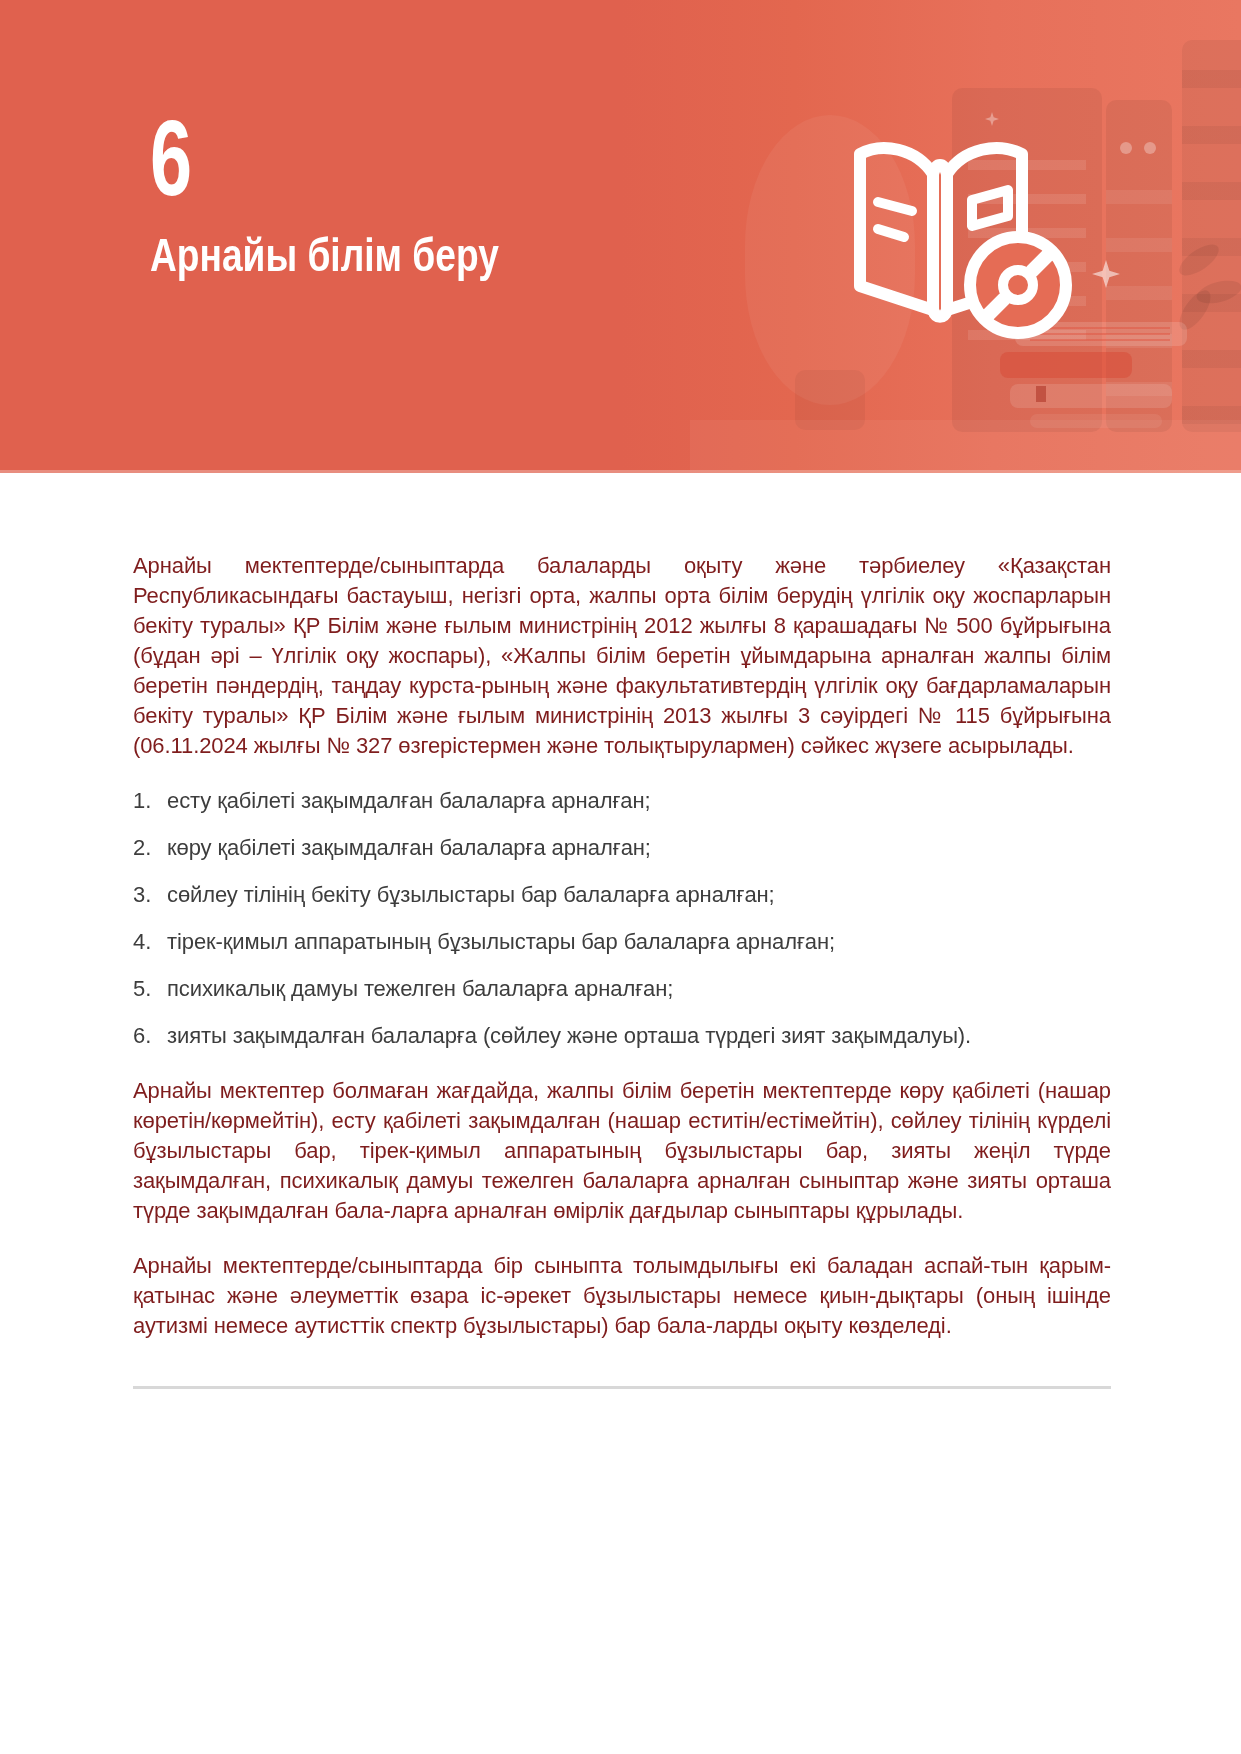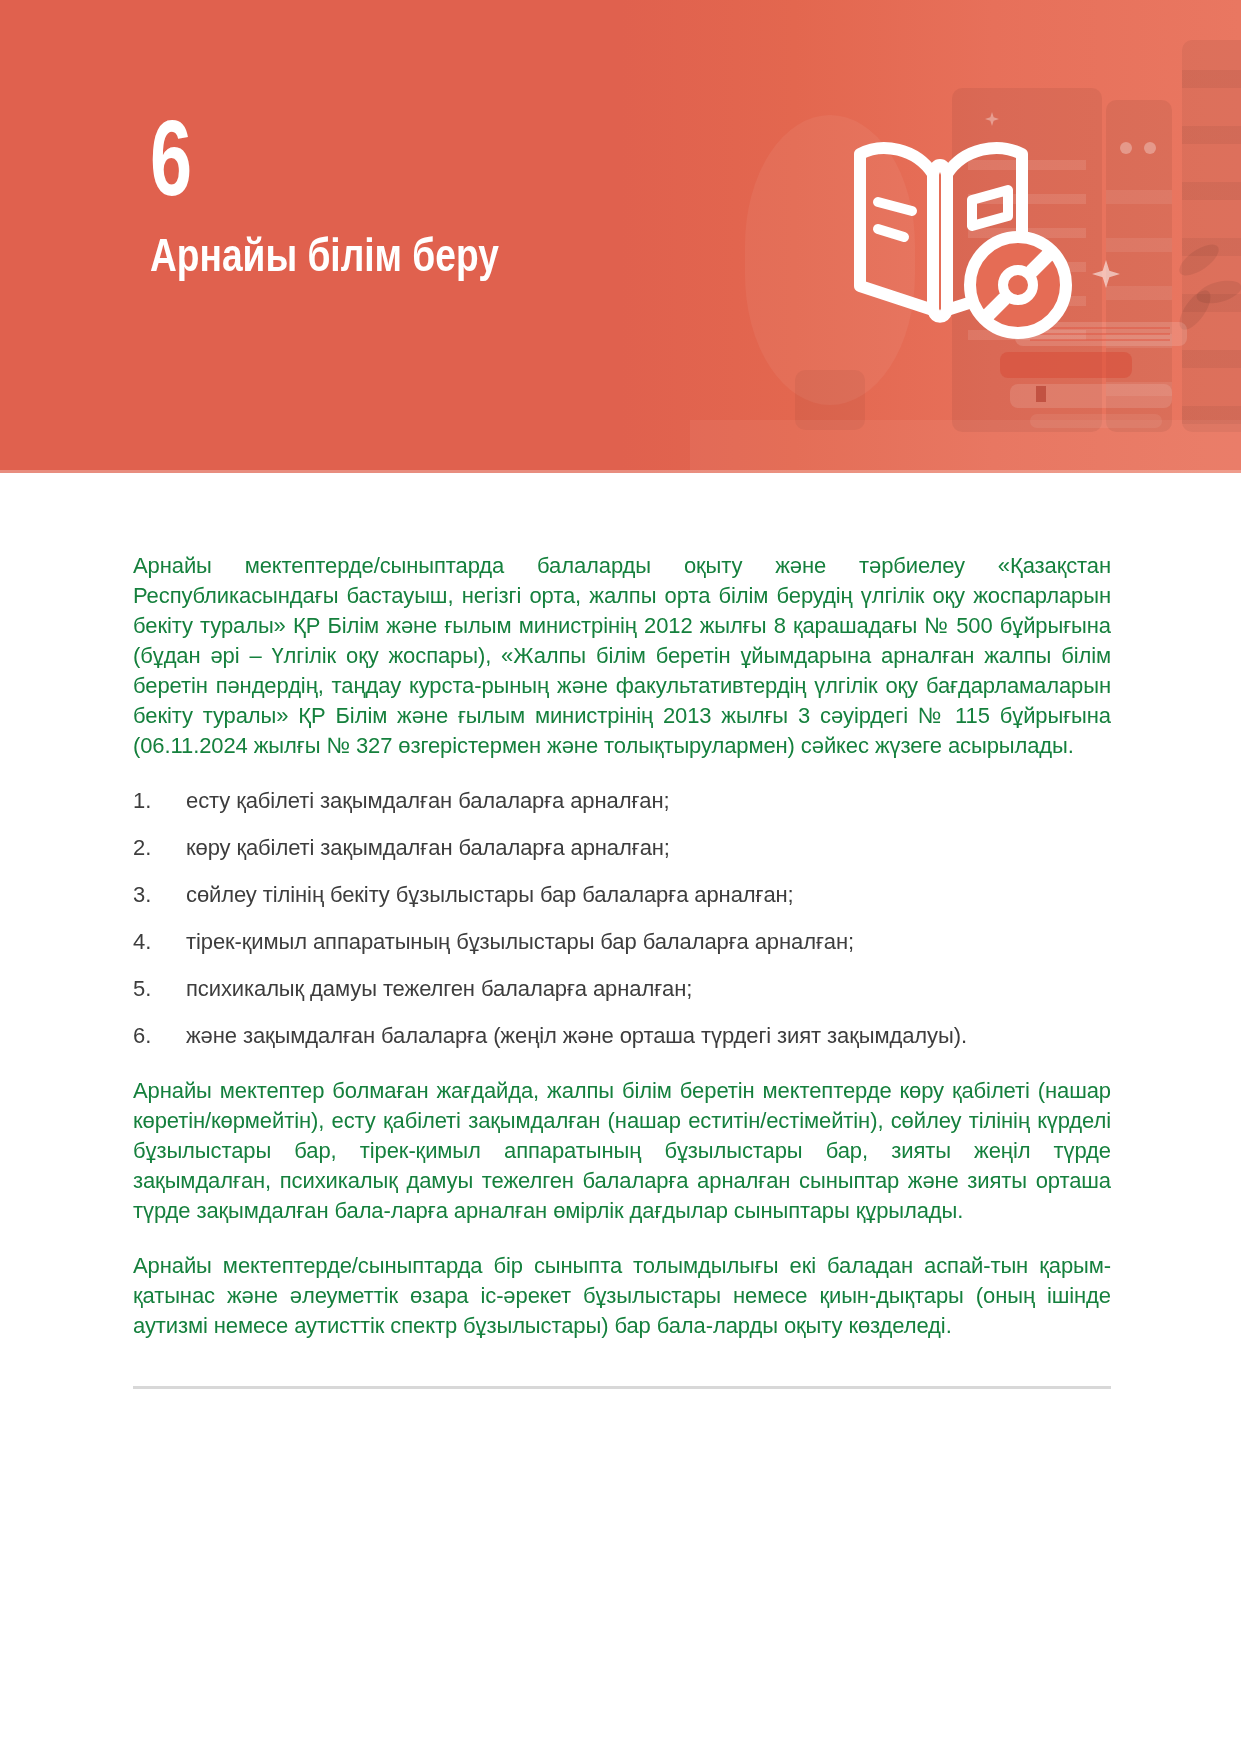--- a/index.html
+++ b/index.html
@@ -64,26 +64,26 @@
   .book-icon{position:absolute;left:846px;top:138px;}
 
   
   .body-content{
     position:absolute;left:0;top:473px;width:1241px;
     padding:78px 130px 0 133px;box-sizing:border-box;
     color:#3D3D3D;
   }
   .body-par{
     font-size:22px;line-height:30px;margin:0 0 25px;
-    text-align:justify;color:#15803d;letter-spacing:-0.1px;
+    text-align:justify;color:#7f1d1d;letter-spacing:-0.1px;
   }
   .num-list{margin:10px 0 25px;}
   .list-row{display:flex;font-size:22px;line-height:30px;margin:0 0 17px;color:#3D3D3D;letter-spacing:-0.1px;}
   .list-num{flex:0 0 34px;}
-  .list-text{flex:1;margin-left:19px;}
+  .list-text{flex:1;}
   .divider{height:3px;background:#D8D8D8;border:0;margin:45px 0 0;}
 </style>
 </head>
 <body>
 
 <div class="page">
 
   <header class="banner">
 
     <div class="shape bulb-glow"></div>
@@ -148,21 +148,21 @@
       <div class="list-row">
         <span class="list-num">4.</span>
         <span class="list-text">тірек-қимыл аппаратының бұзылыстары бар балаларға арналған;</span>
       </div>
       <div class="list-row">
         <span class="list-num">5.</span>
         <span class="list-text">психикалық дамуы тежелген балаларға арналған;</span>
       </div>
       <div class="list-row">
         <span class="list-num">6.</span>
-        <span class="list-text">және зақымдалған балаларға (жеңіл және орташа түрдегі зият зақымдалуы).</span>
+        <span class="list-text">зияты зақымдалған балаларға (сөйлеу және орташа түрдегі зият зақымдалуы).</span>
       </div>
     </div>
 
     <p class="body-par">Арнайы мектептер болмаған жағдайда, жалпы білім беретін мектептерде көру қабілеті (нашар көретін/көрмейтін), есту қабілеті зақымдалған (нашар еститін/естімейтін), сөйлеу тілінің күрделі бұзылыстары бар, тірек-қимыл аппаратының бұзылыстары бар, зияты жеңіл түрде зақымдалған, психикалық дамуы тежелген балаларға арналған сыныптар және зияты орташа түрде зақымдалған бала-ларға арналған өмірлік дағдылар сыныптары құрылады.</p>
 
     <p class="body-par">Арнайы мектептерде/сыныптарда бір сыныпта толымдылығы екі баладан аспай-тын қарым-қатынас және әлеуметтік өзара іс-әрекет бұзылыстары немесе қиын-дықтары (оның ішінде аутизмі немесе аутисттік спектр бұзылыстары) бар бала-ларды оқыту көзделеді.</p>
 
 
     <div class="divider"></div>
   </main>

